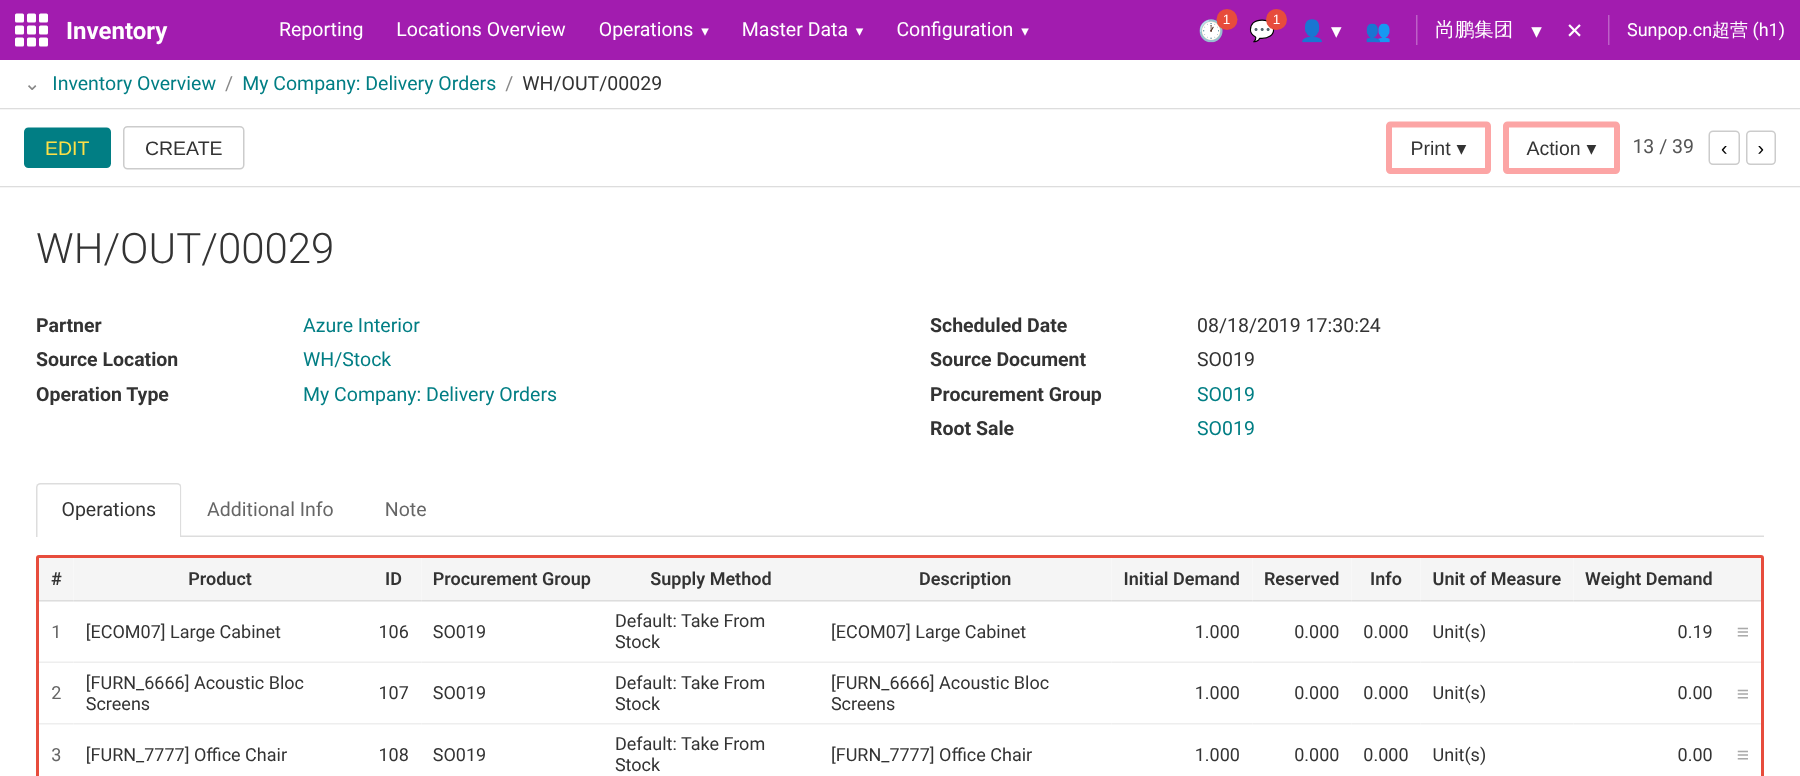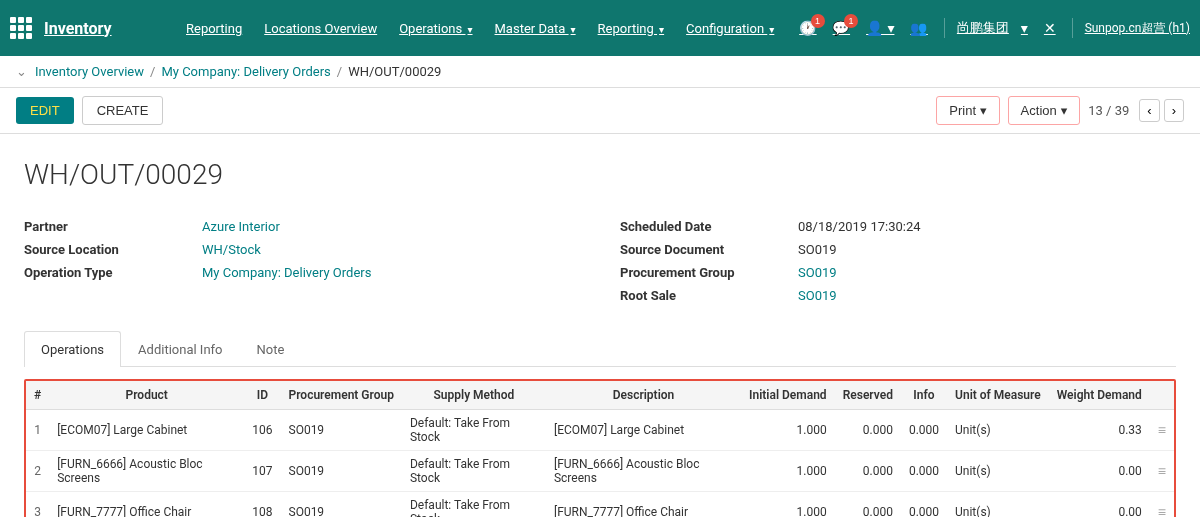--- a/index.html
+++ b/index.html
@@ -1,19 +1,19 @@
 <!DOCTYPE html>
 <html><head>
   <meta charset="utf-8">
   <style>
     * { box-sizing: border-box; margin: 0; padding: 0; }
     body { font-family: -apple-system, BlinkMacSystemFont, 'Segoe UI', Roboto, sans-serif; font-size: 13px; background: #f0f0f0; color: #333; }
 
     
-    .topbar { display: flex; align-items: center; background: #0f766e; color: white; height: 56px; padding: 0 10px; gap: 6px; text-decoration: underline; }
+    .topbar { display: flex; align-items: center; background: #a21caf; color: white; height: 40px; padding: 0 10px; gap: 6px; }
     .topbar-logo { display: flex; align-items: center; gap: 8px; font-weight: bold; font-size: 16px; color: white; min-width: 160px; }
     .topbar-logo .grid-icon { display: grid; grid-template-columns: repeat(3,6px); gap: 2px; margin-right: 4px; }
     .topbar-logo .grid-icon span { width: 6px; height: 6px; background: white; border-radius: 1px; display: block; }
     .topbar-nav { display: flex; align-items: center; gap: 2px; flex: 1; }
     .topbar-nav a { color: white; text-decoration: none; padding: 8px 10px; font-size: 13px; white-space: nowrap; }
     .topbar-nav .dropdown-arrow { font-size: 10px; margin-left: 2px; }
     .topbar-right { display: flex; align-items: center; gap: 8px; }
     .topbar-right .icon-btn { color: white; background: none; border: none; cursor: pointer; font-size: 14px; padding: 4px; position: relative; }
     .badge { position: absolute; top: -2px; right: -4px; background: #e74c3c; color: white; border-radius: 50%; width: 14px; height: 14px; font-size: 9px; display: flex; align-items: center; justify-content: center; }
     .topbar-divider { width: 1px; height: 20px; background: rgba(255,255,255,0.3); margin: 0 4px; }
@@ -24,21 +24,21 @@
     .breadcrumb-bar { display: flex; align-items: center; background: #fff; padding: 8px 16px; border-bottom: 1px solid #ddd; font-size: 13px; }
     .breadcrumb-bar .chevron { color: #888; margin-right: 8px; cursor: pointer; }
     .breadcrumb-bar a { color: #017e84; text-decoration: none; }
     .breadcrumb-bar .sep { margin: 0 6px; color: #888; }
     .breadcrumb-bar .current { color: #333; }
 
     
     .action-bar { display: flex; align-items: center; background: #fff; padding: 8px 16px; border-bottom: 1px solid #ddd; gap: 8px; }
     .btn-edit { background: #017e84; color: #fde047; border: none; border-radius: 3px; padding: 6px 14px; font-size: 13px; cursor: pointer; font-weight: 500; }
     .btn-create { background: white; color: #333; border: 1px solid #ccc; border-radius: 3px; padding: 6px 14px; font-size: 13px; cursor: pointer; }
-    .btn-dropdown { background: white; color: #333; border: 1px solid #fca5a5; border-radius: 3px; padding: 6px 12px; font-size: 13px; cursor: pointer; display: flex; align-items: center; gap: 4px; }
+    .btn-dropdown { background: white; color: #333; border: 4px solid #fca5a5; border-radius: 3px; padding: 6px 12px; font-size: 13px; cursor: pointer; display: flex; align-items: center; gap: 4px; }
     .action-bar-right { margin-left: auto; display: flex; align-items: center; gap: 8px; color: #555; }
     .page-nav { display: flex; align-items: center; gap: 4px; }
     .page-nav button { background: none; border: 1px solid #ccc; border-radius: 3px; padding: 3px 7px; cursor: pointer; font-size: 13px; }
 
     
     .main-content { background: white; margin: 0; padding: 24px 24px 16px 24px; }
     .record-title { font-size: 28px; font-weight: 300; color: #333; margin-bottom: 24px; }
     .fields-grid { display: grid; grid-template-columns: 1fr 1fr; gap: 0 40px; margin-bottom: 24px; }
     .field-row { display: flex; align-items: flex-end; padding: 4px 0; gap: 48px; }
     .field-label { font-weight: 700; color: #333; min-width: 130px; font-size: 13px; }
@@ -75,21 +75,20 @@
         <span></span>
         <span></span>
     </div>
     <span>Inventory</span>
   </div>
   <nav class="topbar-nav">
     <a href="#">Reporting</a>
     <a href="#">Locations Overview</a>
     <a href="#">Operations <span class="dropdown-arrow">▾</span></a>
     <a href="#">Master Data <span class="dropdown-arrow">▾</span></a>
-    <a href="#">Reporting <span class="dropdown-arrow">▾</span></a>
     <a href="#">Configuration <span class="dropdown-arrow">▾</span></a>
   </nav>
   <div class="topbar-right">
     <button class="icon-btn" style="position:relative;">
       🕐
       <span class="badge">1</span>
     </button>
     <button class="icon-btn" style="position:relative;">
       💬
       <span class="badge">1</span>
@@ -201,21 +200,21 @@
     <td class="num">1</td>
     <td>[ECOM07] Large Cabinet</td>
     <td>106</td>
     <td>SO019</td>
     <td>Default: Take From Stock</td>
     <td>[ECOM07] Large Cabinet</td>
     <td class="right">1.000</td>
     <td class="right">0.000</td>
     <td class="right">0.000</td>
     <td>Unit(s)</td>
-    <td class="right">0.33</td>
+    <td class="right">0.19</td>
     <td><span class="list-icon">≡</span></td>
   </tr>
           <tr>
     <td class="num">2</td>
     <td>[FURN_6666] Acoustic Bloc Screens</td>
     <td>107</td>
     <td>SO019</td>
     <td>Default: Take From Stock</td>
     <td>[FURN_6666] Acoustic Bloc Screens</td>
     <td class="right">1.000</td>

